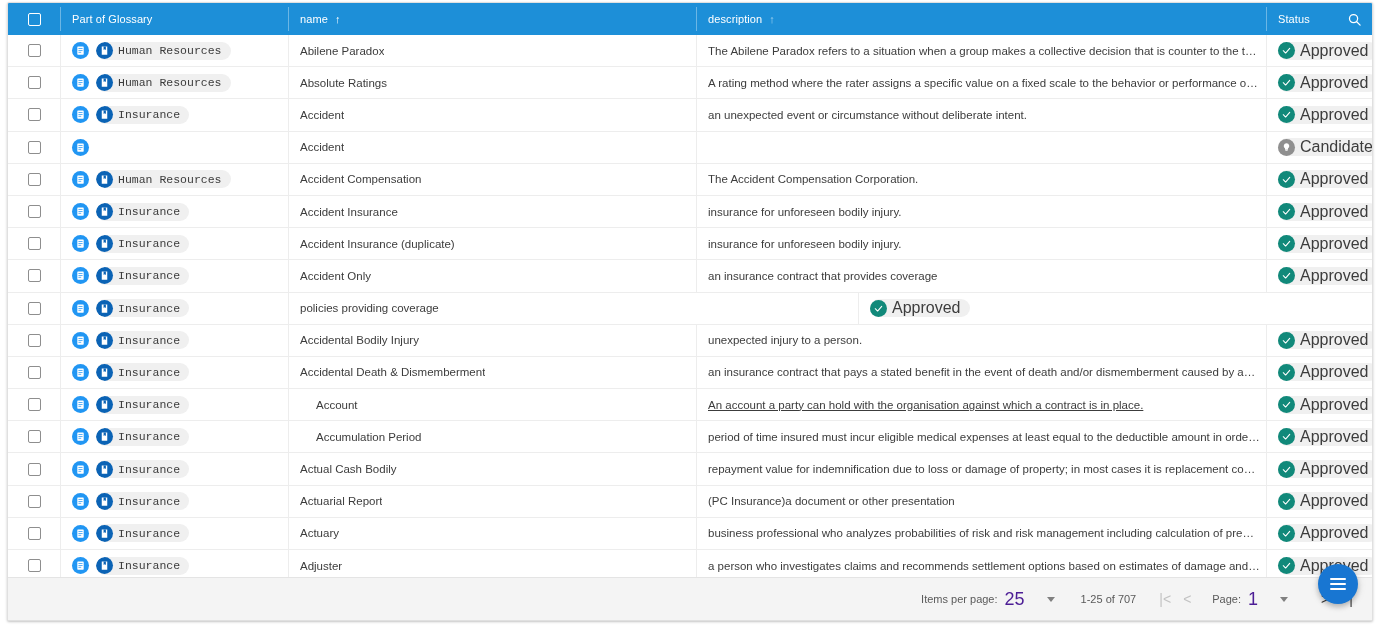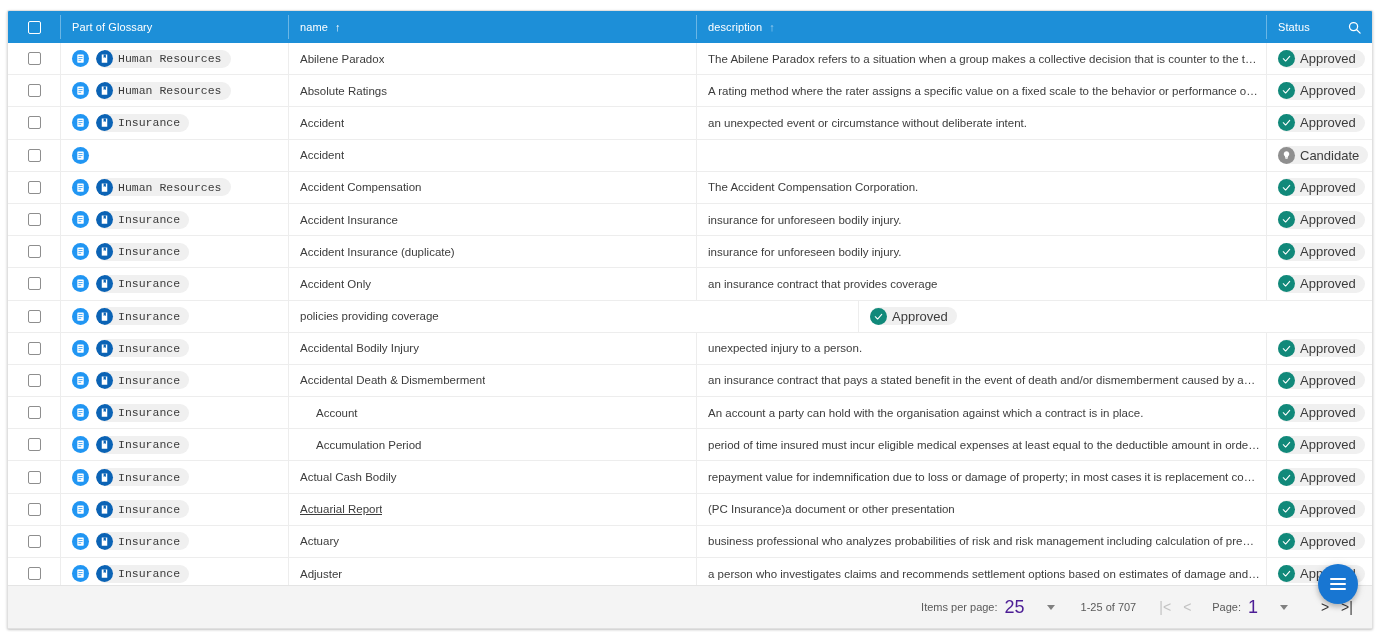--- a/index.html
+++ b/index.html
@@ -15,21 +15,21 @@
     position: relative;
     width: 1380px;
     height: 632px;
     box-sizing: border-box;
     background: #ffffff;
     overflow: hidden;
   }
   .grid-frame {
     position: absolute;
     left: 7px;
-    top: 10px;
+    top: 2px;
     width: 1366px;
     height: 619px;
     background: #ffffff;
     border: 1px solid #e0e0e0;
     border-radius: 2px;
     box-shadow: 0 1px 3px rgba(0,0,0,0.14), 0 1px 2px rgba(0,0,0,0.10);
     box-sizing: border-box;
     display: flex;
     flex-direction: column;
     overflow: hidden;
@@ -165,21 +165,21 @@
   .chip .icon-circle { margin-right: 5px; }
   .chip-label { white-space: nowrap; overflow: hidden; text-overflow: ellipsis; font-family: Liberation Mono, monospace; }
 
   .status-chip {
     display: inline-flex;
     align-items: center;
     height: 18px;
     background: #f0f0f0;
     border-radius: 9px;
     padding: 0 9px 0 0;
-    font-size: 13px;
+    font-size: 16px;
     color: #3c3c3c;
   }
   .status-chip .icon-circle { margin-right: 5px; }
   .icon-approved  { background: #11897a; }
   .icon-candidate { background: #8f8f8f; }
 
   .name-text, .desc-text {
     overflow: hidden;
     text-overflow: ellipsis;
     white-space: nowrap;
@@ -736,21 +736,21 @@
                   <path d="M6 3h12v18H6z" fill="#ffffff"></path>
                   <path d="M10 3h5v8l-2.5-2L10 11z" fill="#0b63b5"></path>
                 </svg>
               </span>
               <span class="chip-label">Insurance</span>
             </span>
           </div>
           <div class="cell col-name" style="padding-left: 28px;">
             <span class="name-text">Account</span>
           </div>
-          <div class="cell col-desc" style="padding-left: 12px;">
+          <div class="cell col-desc" style="padding-left: 12px; text-decoration: underline;">
             <span class="desc-text">An account a party can hold with the organisation against which a contract is in place.</span>
           </div>
           <div class="cell col-status" style="padding-left: 12px;">
             <span class="status-chip">
               <span class="icon-circle icon-approved">
                 <svg width="11" height="11" viewBox="0 0 24 24" fill="none" stroke="#ffffff" stroke-width="2.4" stroke-linecap="round" stroke-linejoin="round">
                   <polyline points="5,12.5 10,17.5 19,7.5"></polyline>
                 </svg>
               </span>
               <span>Approved</span>
@@ -853,21 +853,21 @@
             <span class="chip">
               <span class="icon-circle icon-book">
                 <svg width="11" height="11" viewBox="0 0 24 24">
                   <path d="M6 3h12v18H6z" fill="#ffffff"></path>
                   <path d="M10 3h5v8l-2.5-2L10 11z" fill="#0b63b5"></path>
                 </svg>
               </span>
               <span class="chip-label">Insurance</span>
             </span>
           </div>
-          <div class="cell col-name" style=" text-decoration: underline;">
+          <div class="cell col-name" style="">
             <span class="name-text">Actuarial Report</span>
           </div>
           <div class="cell col-desc" style="padding-left: 12px;">
             <span class="desc-text">(PC Insurance)a document or other presentation</span>
           </div>
           <div class="cell col-status" style="padding-left: 12px;">
             <span class="status-chip">
               <span class="icon-circle icon-approved">
                 <svg width="11" height="11" viewBox="0 0 24 24" fill="none" stroke="#ffffff" stroke-width="2.4" stroke-linecap="round" stroke-linejoin="round">
                   <polyline points="5,12.5 10,17.5 19,7.5"></polyline>

